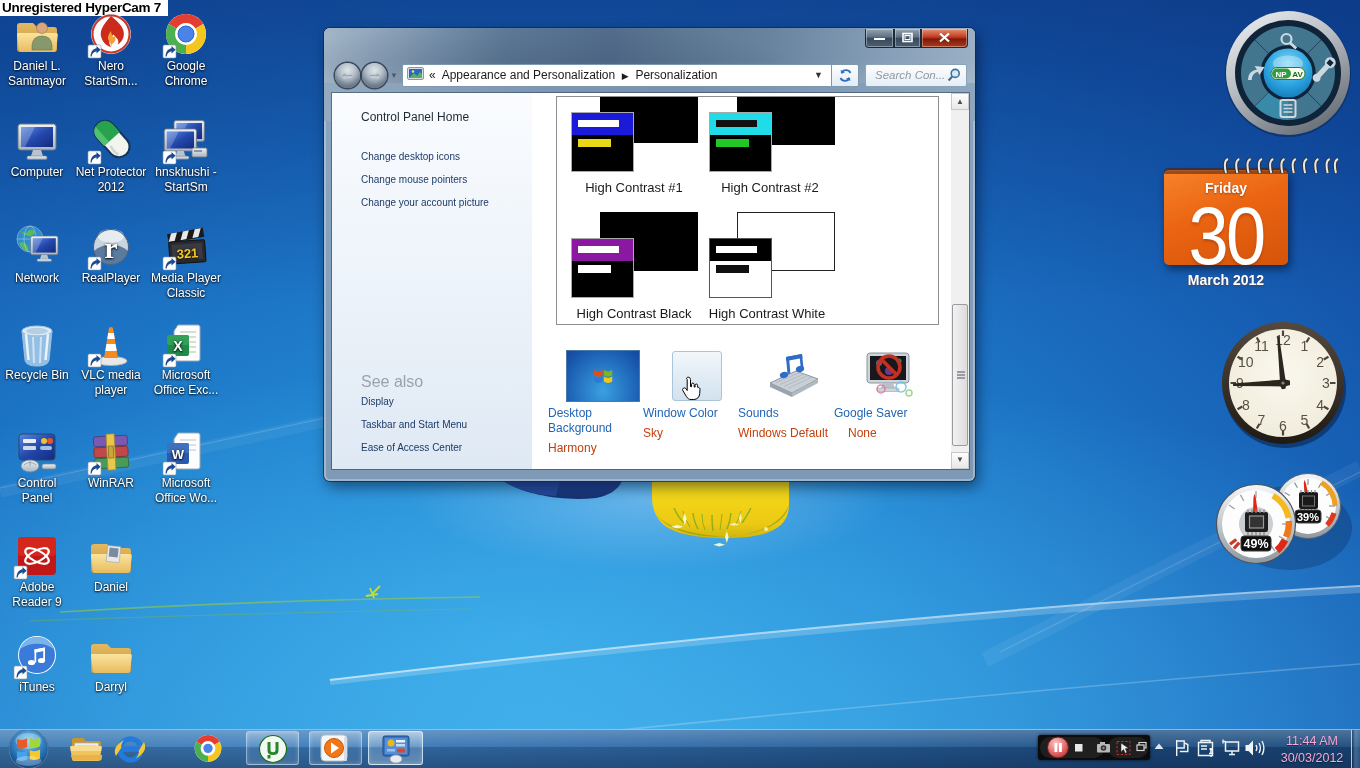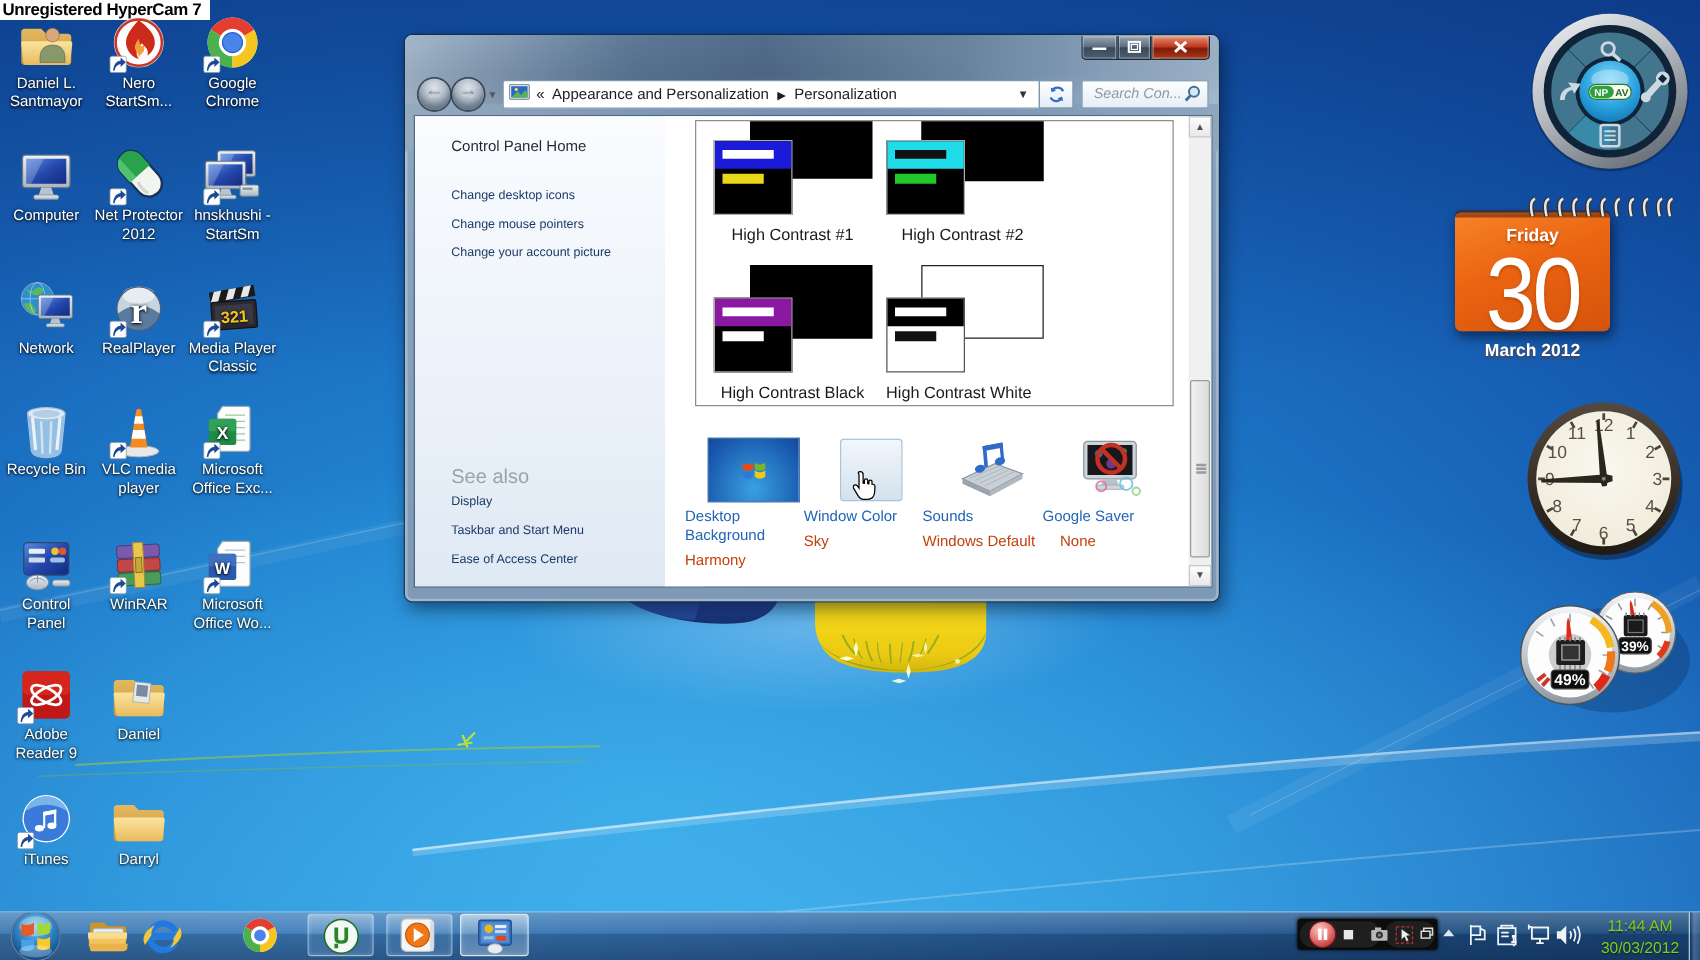--- a/index.html
+++ b/index.html
@@ -819,14 +819,14 @@
       <path d="M77,18.5 h6 M80,15 v3.5"></path>
   <path d="M71,3.5 v4 M71,5.5 h2.5" stroke-width="1.3"></path>
  </g>
  <g fill="#eef3f7">
   <path d="M93.5,9 h3 l4.5,-4.5 v15 l-4.5,-4.5 h-3 Z"></path>
  </g>
  <g fill="none" stroke="#eef3f7" stroke-width="1.4">
   <path d="M104,9 q1.8,3 0,6 M107,7 q2.8,5 0,10 M110,5 q3.8,7 0,14"></path>
  </g>
 </svg>
-<div id="tclock2" class="abs" style="left:1276px;top:733px;width:72px;text-align:center;color:#84cc16;font-size:12.5px;line-height:16.5px;text-shadow:0 1px 1px rgba(0,0,0,.5)">11:44 AM<br>30/03/2012</div>
+<div id="tclock2" class="abs" style="left:1276px;top:733px;width:72px;text-align:center;color:#f9a8d4;font-size:12.5px;line-height:16.5px;text-shadow:0 1px 1px rgba(0,0,0,.5)">11:44 AM<br>30/03/2012</div>
 <div class="abs" style="left:1351px;top:730px;width:9px;height:38px;background:linear-gradient(90deg,rgba(15,35,65,.5) 0,rgba(130,170,210,.4) 40%,rgba(90,130,175,.35));border-left:1px solid rgba(210,230,248,.8)"></div>
 
 </body></html>

